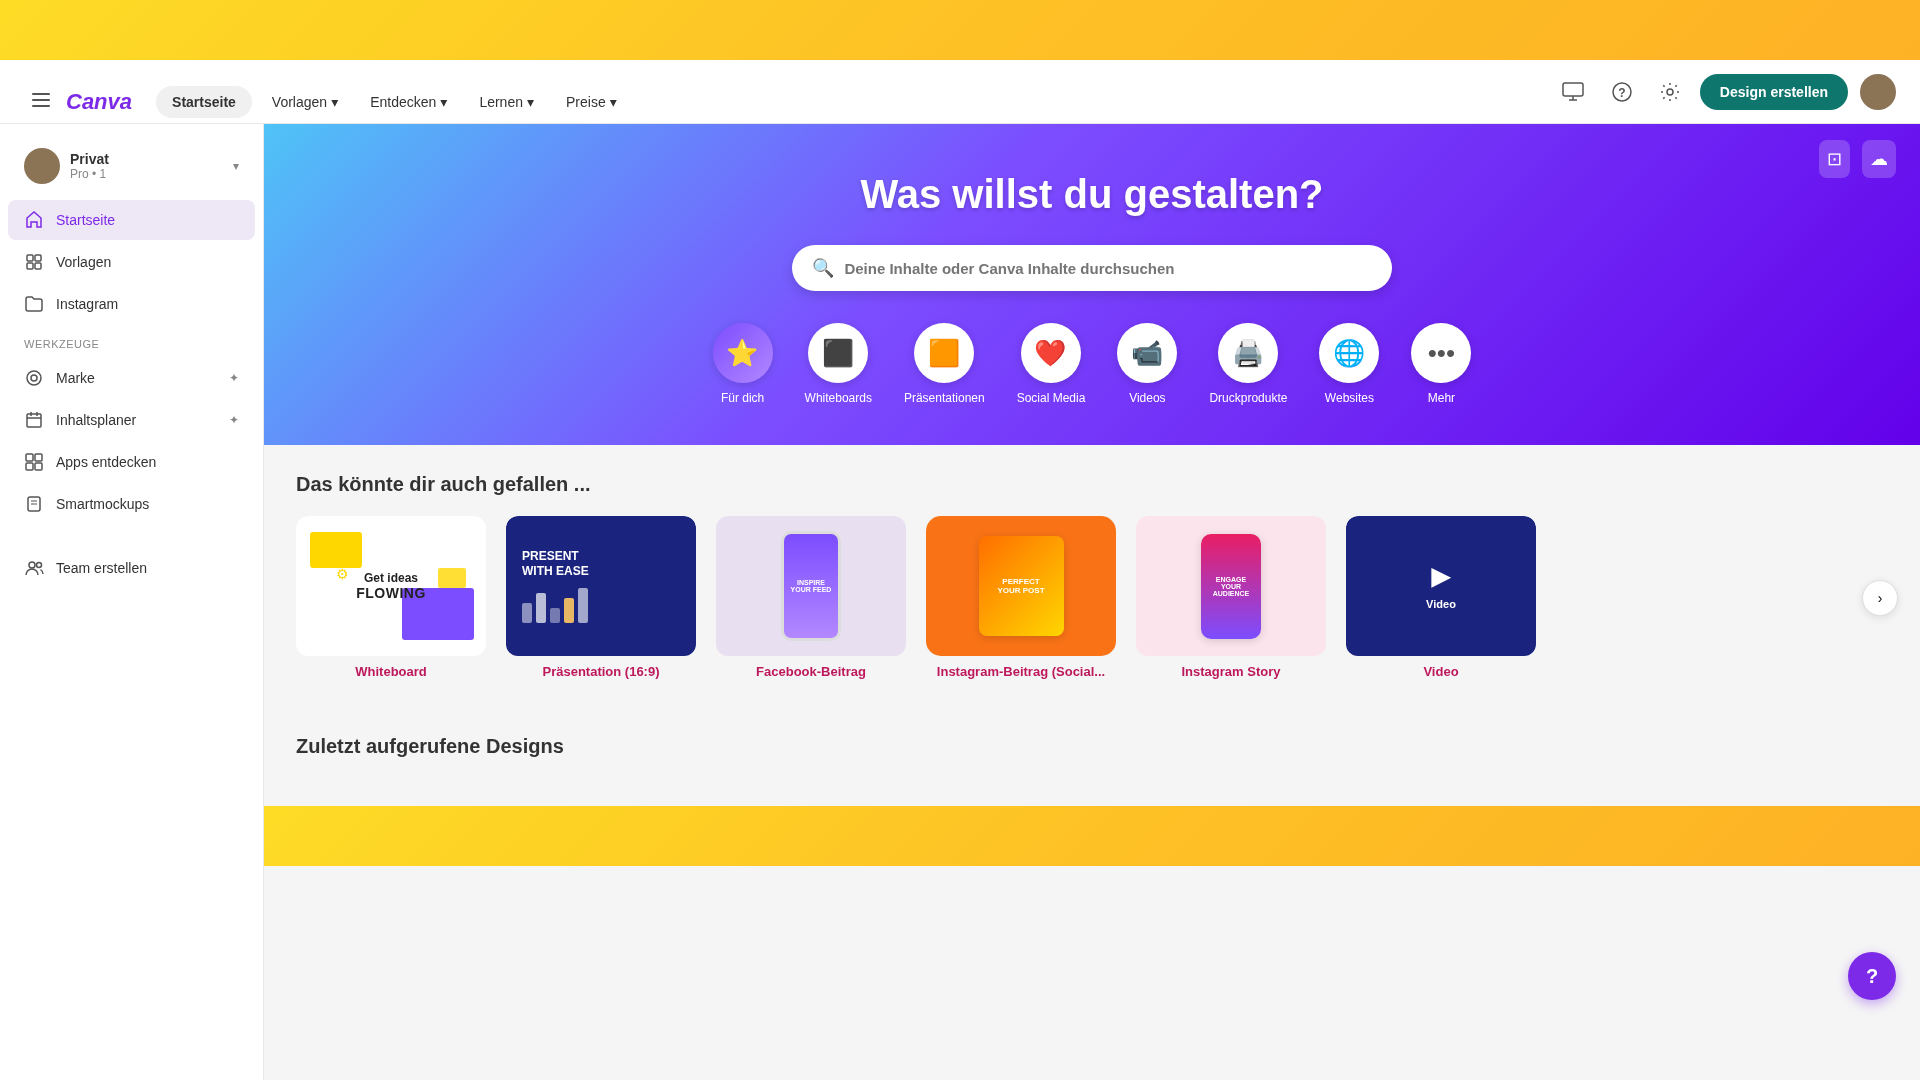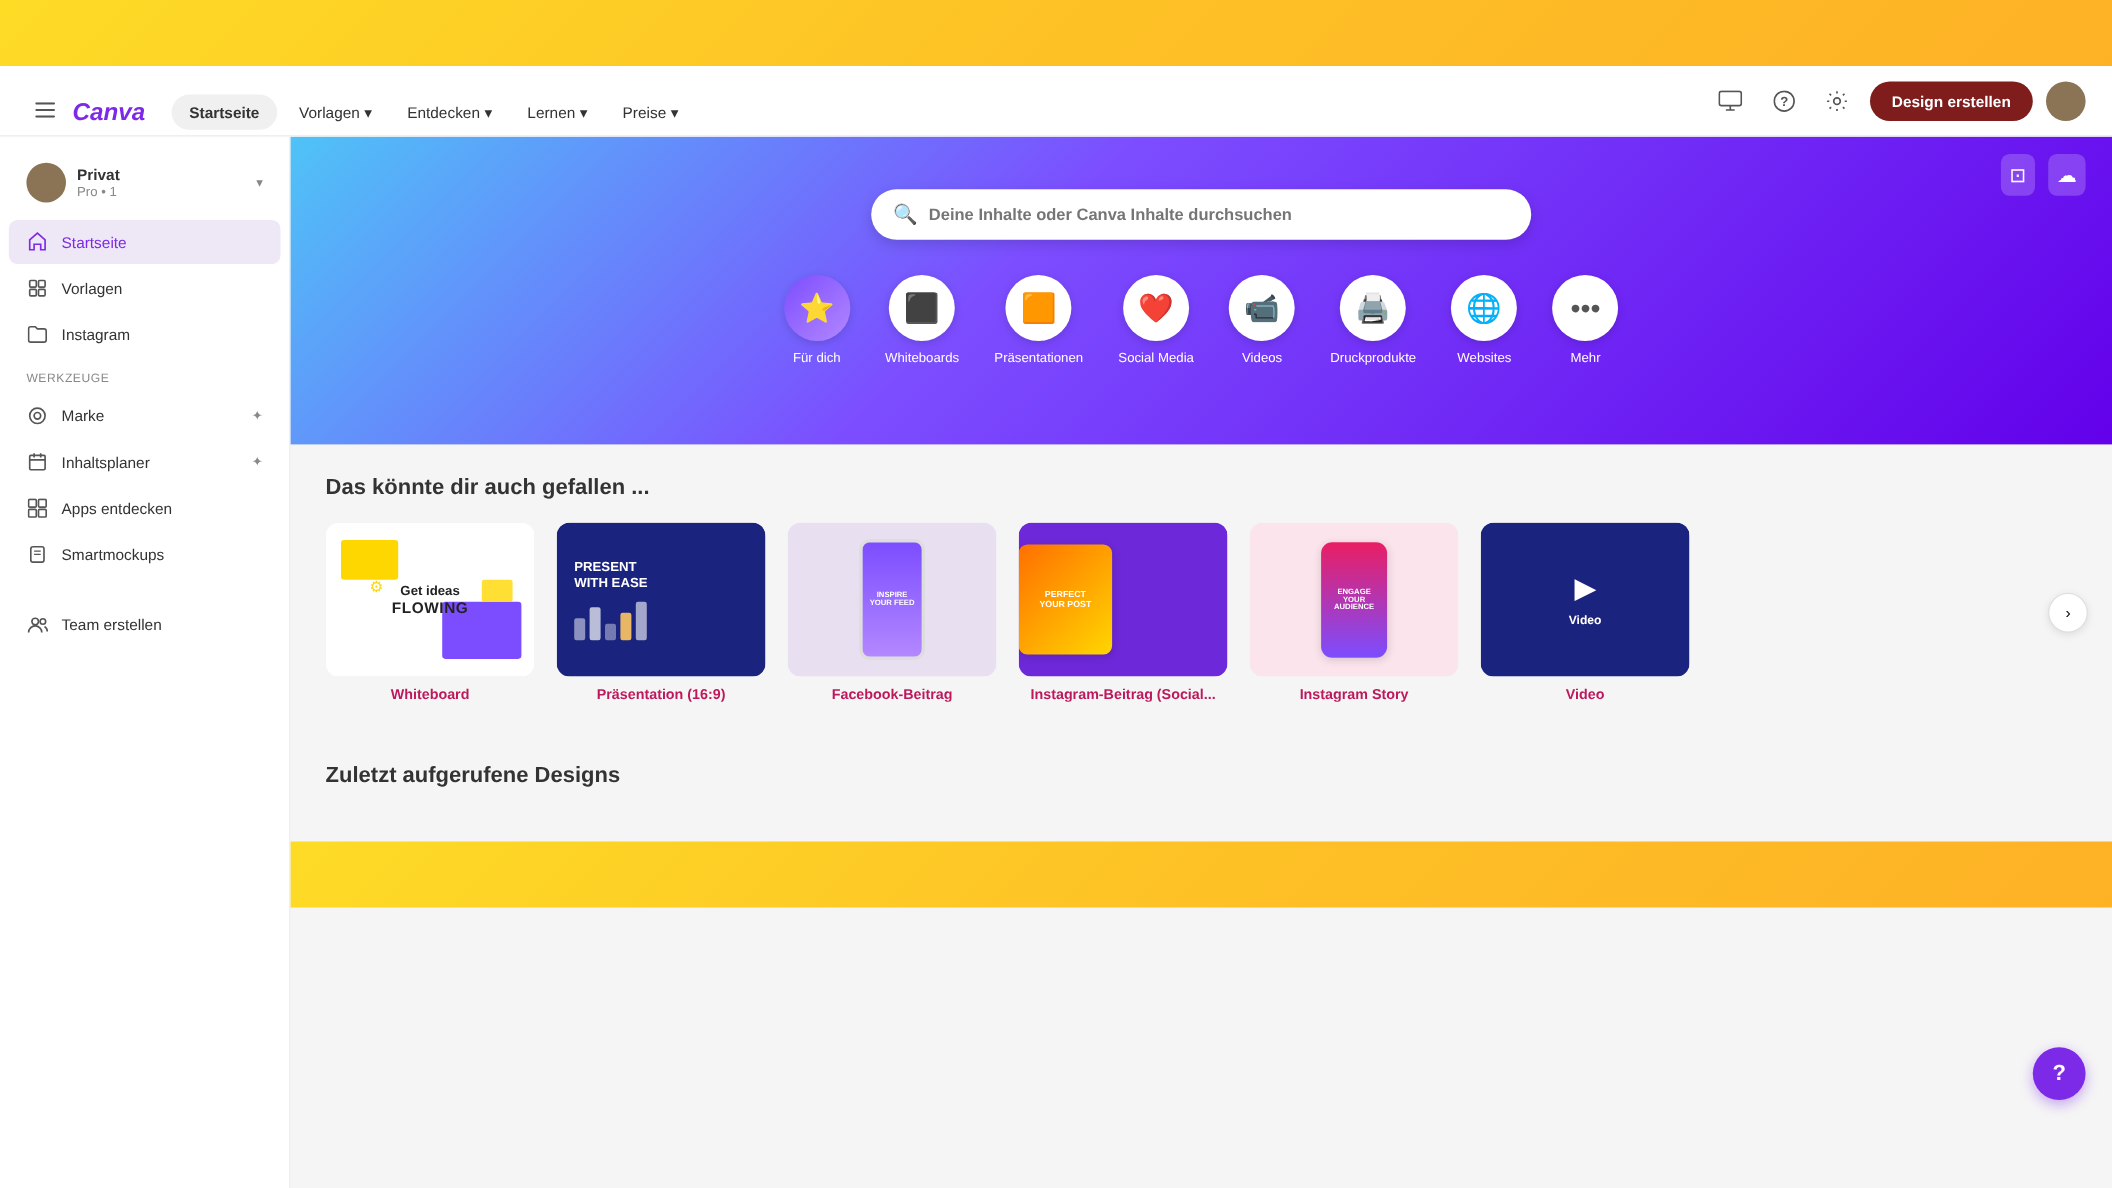--- a/index.html
+++ b/index.html
@@ -46,21 +46,21 @@
       cursor: pointer;
       color: #333;
       border-radius: 20px;
       display: flex;
       align-items: center;
       gap: 4px;
     }
     .navbar-right { display: flex; align-items: center; gap: 12px; }
     .icon-btn { background: none; border: none; cursor: pointer; padding: 8px; border-radius: 50%; color: #555; display: flex; align-items: center; justify-content: center; }
     .create-btn {
-      background: #7f1d1d;
+      background: #0f766e;
       color: #fff;
       border: none;
       border-radius: 20px;
       padding: 10px 20px;
       font-size: 14px;
       font-weight: 600;
       cursor: pointer;
     }
     .avatar-placeholder { width: 36px; height: 36px; border-radius: 50%; background: #8b7355; cursor: pointer; }
 
@@ -441,20 +441,21 @@
     </ul>
   </aside>
 
   <main class="content">
 
     <div class="hero-banner">
       <div class="hero-top-right">
         <button class="hero-top-btn">⊡</button>
         <button class="hero-top-btn">☁</button>
       </div>
+      <h1 class="hero-title">Was willst du gestalten?</h1>
       <div class="search-bar">
         <span class="search-icon">🔍</span>
         <input class="search-input" type="text" placeholder="Deine Inhalte oder Canva Inhalte durchsuchen" style="">
       </div>
       <div class="hero-icons">
         <div class="hero-icon-item">
           <div class="hero-icon-circle" style="background: linear-gradient(135deg, #7c4dff, #b388ff);">
             <span style="font-size:26px;">⭐</span>
           </div>
           <span class="hero-icon-label">Für dich</span>
@@ -554,21 +555,21 @@
                     <div style="color:#fff;font-size:7px;font-weight:700;text-align:center;">INSPIRE<br>YOUR FEED</div>
                   </div>
                 </div>
               </div>
             </div>
             <div class="card-label">Facebook-Beitrag</div>
           </div>
 
           <div class="card">
             <div class="card-thumb">
-              <div style="width:100%;height:100%;background:#6d28d9;display:flex;align-items:center;">
+              <div style="width:100%;height:100%;background:#f97316;display:flex;align-items:center;justify-content:center;border-radius:15px;">
                 <div style="width:85px;height:100px;background:linear-gradient(135deg,#ff6f00,#ffd600);border-radius:8px;display:flex;align-items:center;justify-content:center;box-shadow:0 2px 8px rgba(0,0,0,0.15);">
                   <div style="color:#fff;font-size:8px;font-weight:800;text-align:center;padding:6px;">PERFECT<br>YOUR POST</div>
                 </div>
               </div>
             </div>
             <div class="card-label">Instagram-Beitrag (Social...</div>
           </div>
 
           <div class="card">
             <div class="card-thumb">

